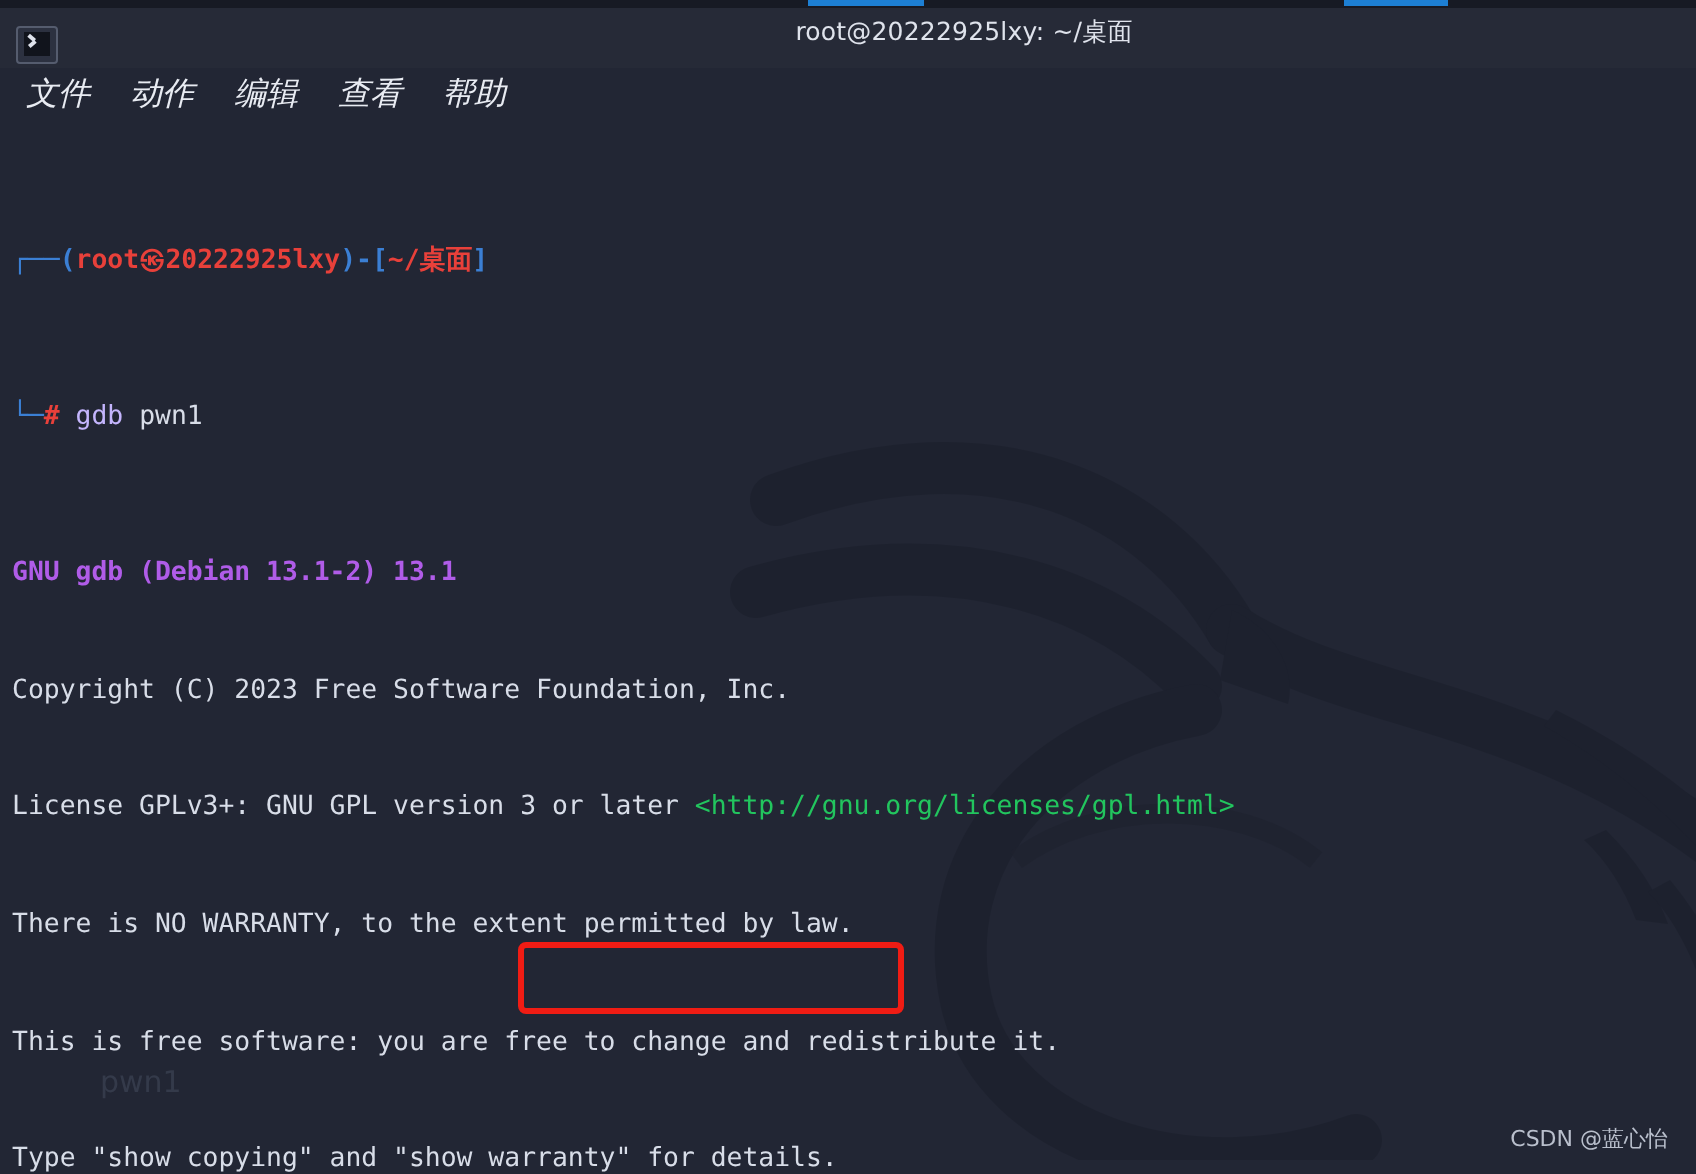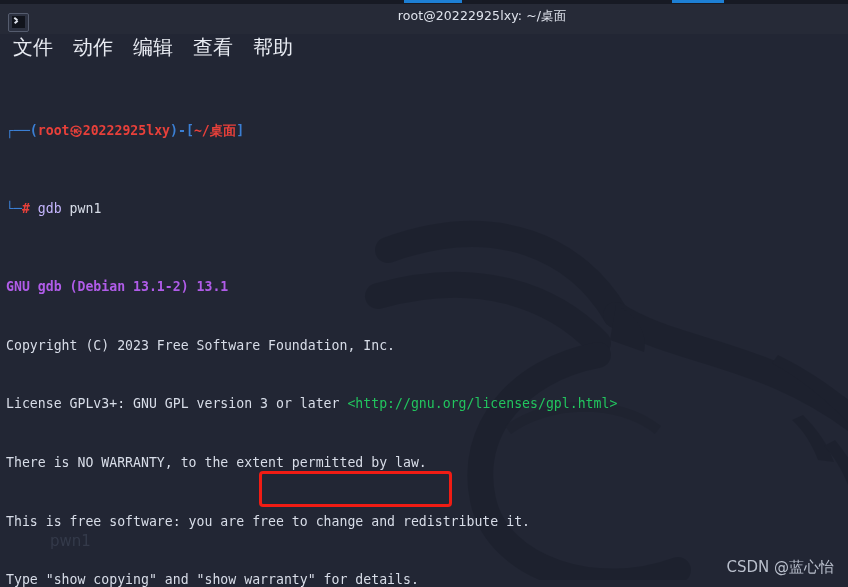--- a/index.html
+++ b/index.html
@@ -103,24 +103,25 @@
     width: 848px;
     height: 27px;
     z-index: 7;
     display: flex;
     align-items: center;
     padding-left: 11px;
     gap: 16px;
   }
   .menu-item {
     font-family: "DejaVu Sans", "Liberation Sans", sans-serif;
-    font-size: 20px;
+    font-size: 16px;
     color: #e8ebf2;
     cursor: default;
     padding: 1px 2px;
+    font-style: italic;
   }
 
   
   .dragon {
     position: absolute;
     right: -60px;
     top: 100px;
     width: 560px;
     height: 480px;
     opacity: .5;
@@ -175,21 +176,21 @@
     font-family: "DejaVu Sans", "Liberation Sans", sans-serif;
     font-size: 15px;
     color: #343a4a;
     z-index: 2;
   }
   .wm-csdn {
     position: absolute;
     right: 14px;
     bottom: 10px;
     font-family: "DejaVu Sans", "Liberation Sans", sans-serif;
-    font-size: 15px;
+    font-size: 11px;
     color: #b9bfcc;
     z-index: 6;
   }
 </style>
 </head>
 <body>
 
 <div id="app">
 
   <svg class="dragon" viewBox="0 0 560 480" xmlns="http://www.w3.org/2000/svg">

